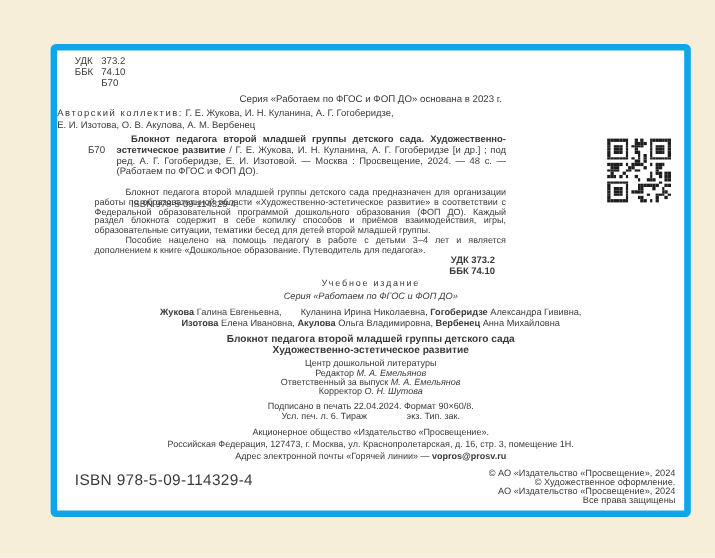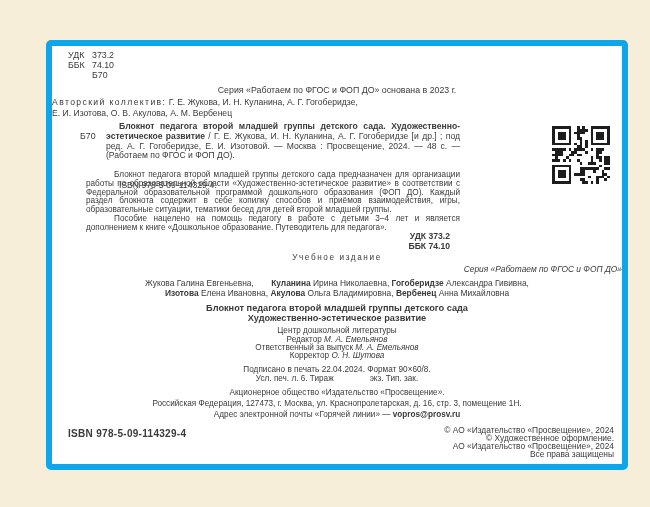--- a/index.html
+++ b/index.html
@@ -33,29 +33,29 @@
   .annotation p{margin:0;text-indent:28px;}
   
   .codes-bottom{position:absolute;left:34px;top:186px;width:364px;text-align:right;font-weight:bold;font-size:8.6px;line-height:9.5px;}
   
   .qr{position:absolute;left:500px;top:80px;width:58px;height:58px;display:grid;grid-template-columns:repeat(21,1fr);grid-template-rows:repeat(21,1fr);}
   .qr div{background:transparent;}
   .qr div.d{background:#1d1d1d;}
   
   .imprint{position:absolute;left:0;right:0;top:208px;text-align:center;font-size:8.2px;line-height:8.4px;}
   .ed-type{letter-spacing:1.6px;font-size:8.2px;}
-  .ed-series{font-style:italic;margin-top:2.5px;font-size:8.4px;text-align:right;}
+  .ed-series{font-style:italic;margin-top:2.5px;font-size:8.4px;}
   .ed-authors{margin-top:6px;font-size:8.4px;line-height:9.4px;}
   .ed-title{margin-top:5px;font-weight:bold;font-size:9.2px;line-height:10px;}
   .ed-staff{margin-top:4px;line-height:8.4px;}
   .ed-print{margin-top:5.5px;line-height:8.6px;}
   .fillgap{display:inline-block;width:36px;}
   .ed-publisher{margin-top:5px;line-height:10.8px;}
   
-  .footer-isbn{position:absolute;left:16px;top:382px;font-weight:bold;font-size:10px;letter-spacing:0.3px;}
+  .footer-isbn{position:absolute;left:16px;top:382px;font-weight:normal;font-size:14px;letter-spacing:0.3px;}
   .footer-copyright{position:absolute;right:8px;top:380px;text-align:right;font-size:8.4px;line-height:8.1px;}
   .cp-indent{padding-left:11px;}
 </style>
 </head>
 <body>
 
 <div class="page">
 
   <div class="codes-top">
     <div><span class="lbl">УДК</span><span>373.2</span></div>
@@ -527,21 +527,21 @@
 
   <div class="codes-bottom">
     <div>УДК 373.2</div>
     <div>ББК 74.10</div>
   </div>
 
   <div class="imprint">
     <div class="ed-type">Учебное издание</div>
     <div class="ed-series">Серия «Работаем по ФГОС и ФОП ДО»</div>
     <div class="ed-authors">
-      <div><span style="font-weight: normal;">Жукова</span><span> Галина Евгеньевна, </span><span style="font-weight: bold; padding-left: 15px;">Куланина</span><span> Ирина Николаевна, </span><span style="font-weight: bold;">Гогоберидзе</span><span> Александра Гививна,</span></div>
+      <div><span style="font-weight: bold;">Жукова</span><span> Галина Евгеньевна, </span><span style="font-weight: normal; padding-left: 15px;">Куланина</span><span> Ирина Николаевна, </span><span style="font-weight: bold;">Гогоберидзе</span><span> Александра Гививна,</span></div>
       <div><span style="font-weight: bold;">Изотова</span><span> Елена Ивановна, </span><span style="font-weight: bold;">Акулова</span><span> Ольга Владимировна, </span><span style="font-weight: bold;">Вербенец</span><span> Анна Михайловна</span></div>
     </div>
     <div class="ed-title">
       <div>Блокнот педагога второй младшей группы детского сада</div>
       <div>Художественно-эстетическое развитие</div>
     </div>
     <div class="ed-staff">
       <div>Центр дошкольной литературы</div>
       <div><span>Редактор </span><span style="font-style: italic;">М. А. Емельянов</span></div>
       <div><span>Ответственный за выпуск </span><span style="font-style: italic;">М. А. Емельянов</span></div>

